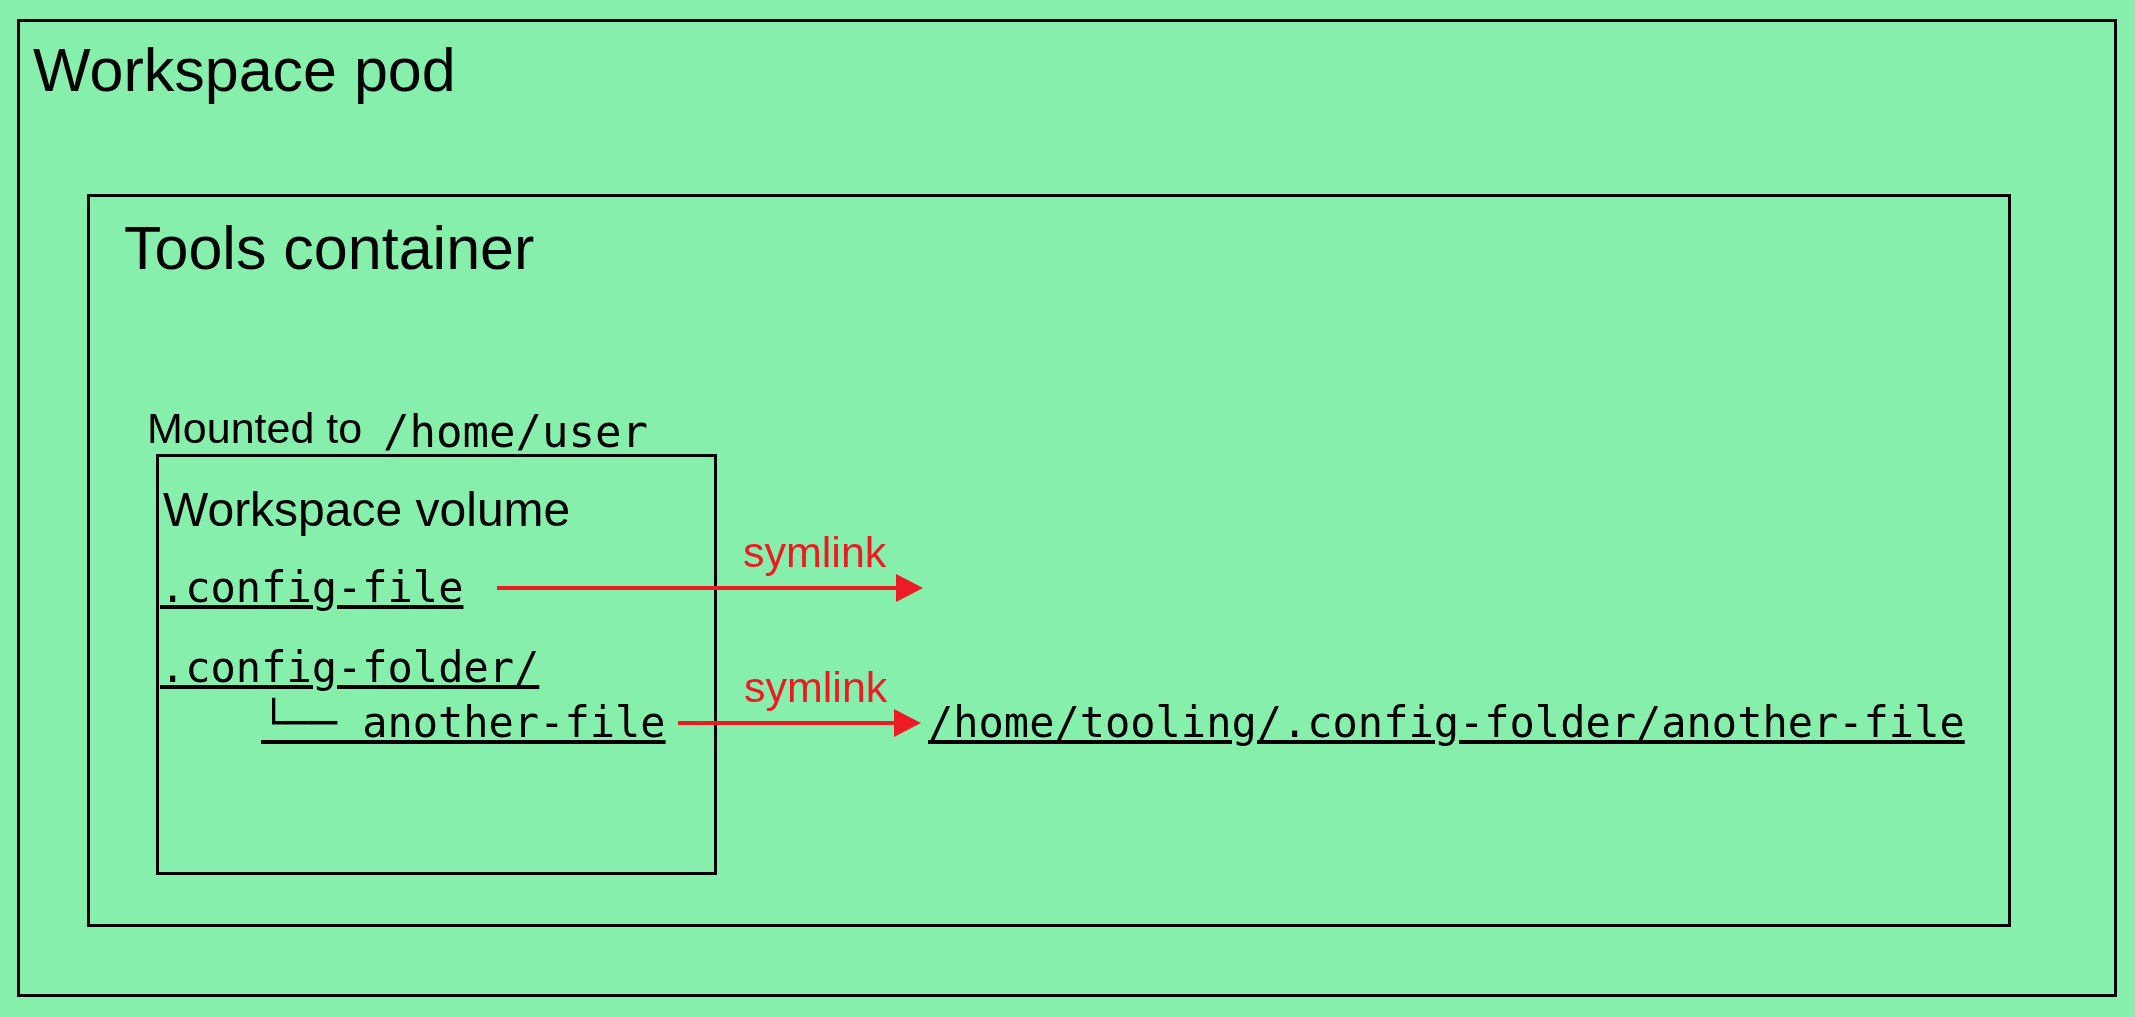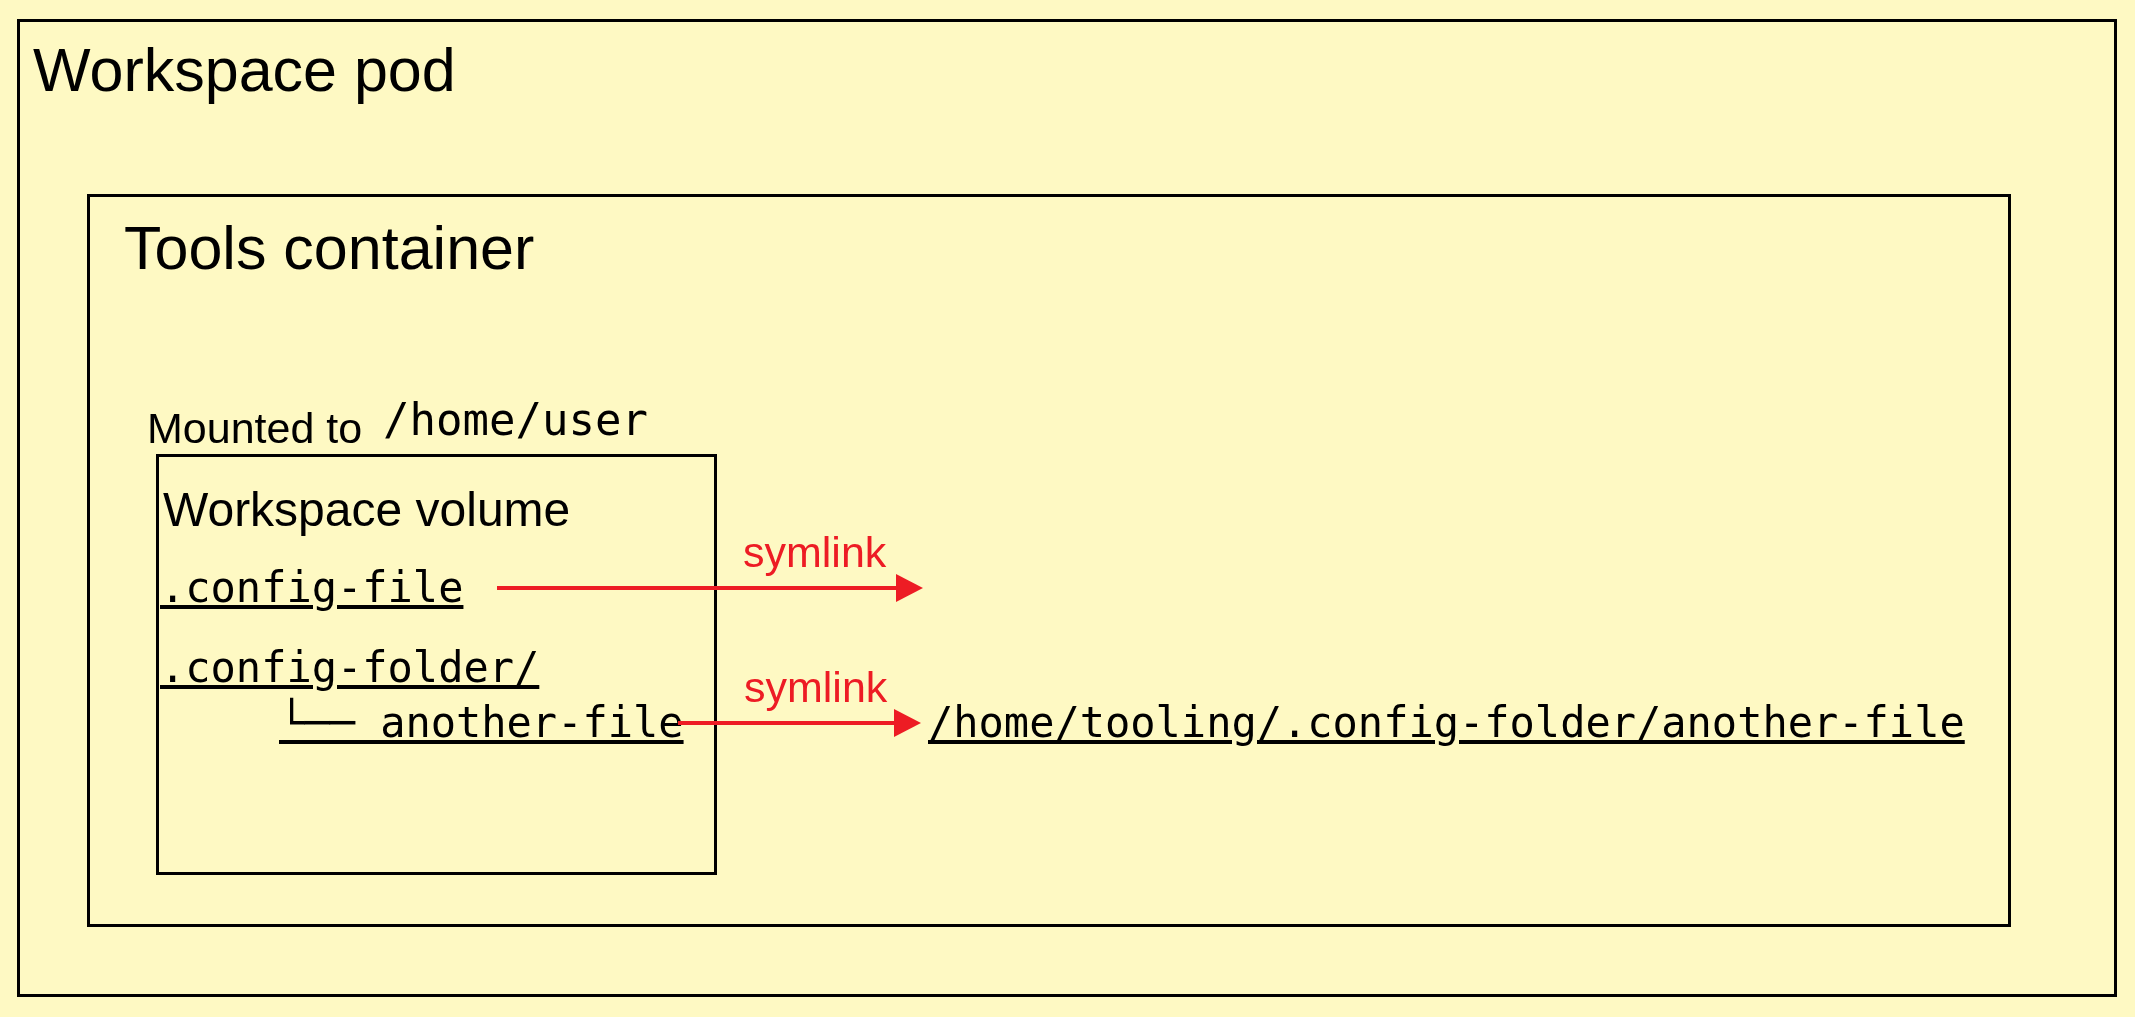--- a/index.html
+++ b/index.html
@@ -1,40 +1,40 @@
 <!DOCTYPE html>
 <html><head>
 <meta charset="utf-8">
 <style>
   html, body { margin: 0; padding: 0; background: #ffffff; }
   #canvas {
     position: relative;
     width: 2135px;
     height: 1017px;
-    background: #fef9c3;
+    background: #86efac;
     font-family: "Liberation Sans", sans-serif;
     color: #000000;
     overflow: hidden;
   }
   .box {
     position: absolute;
     border: 3px solid #000000;
     box-sizing: border-box;
     background: transparent;
   }
   .txt {
     position: absolute;
     line-height: 1;
     white-space: pre;
   }
   .sans-title-lg { font-size: 61px; }
   .sans-title-md { font-size: 48px; }
   .sans-label    { font-size: 43px; }
   .mono          { font-family: "DejaVu Sans Mono", monospace; font-size: 42px; text-decoration: underline; }
-  .mono-44       { font-family: "DejaVu Sans Mono", monospace; font-size: 44px; }
+  .mono-44       { font-family: "DejaVu Sans Mono", monospace; font-size: 44px; margin-top: 12px; }
   .red           { color: #ed1c24; }
   .arrow-line {
     position: absolute;
     height: 4px;
     background: #ed1c24;
   }
   .arrow-head {
     position: absolute;
     width: 0;
     height: 0;
@@ -55,21 +55,21 @@
   <div class="txt sans-title-lg" style="left:124px; top:218px;">Tools container</div>
 
   <div class="txt sans-label" style="left:147px; top:399px;margin-top:8px;">Mounted to</div>
   <div class="txt mono-44" style="left:383px; top:398px;">/home/user</div>
 
   <div class="box" style="left:156px; top:454px; width:561px; height:421px;"></div>
   <div class="txt sans-title-md" style="left:163px; top:486px;">Workspace volume</div>
 
   <div class="txt mono" style="left:160px; top:567px;">.config-file</div>
   <div class="txt mono" style="left:160px; top:647px;">.config-folder/</div>
-  <div class="txt mono" style="left:261px; top:702px;margin-left:18px;">└── another-file</div>
+  <div class="txt mono" style="left:261px; top:702px;">└── another-file</div>
 
   <div>
     <div class="arrow-line" style="left:497px; top:586px; width:401px;"></div>
     <div class="arrow-head" style="left:896px; top:574px;"></div>
   </div>
   <div class="txt sans-label red" style="left:743px; top:531px;">symlink</div>
 
   <div>
     <div class="arrow-line" style="left:678px; top:721px; width:218px;"></div>
     <div class="arrow-head" style="left:894px; top:709px;"></div>

